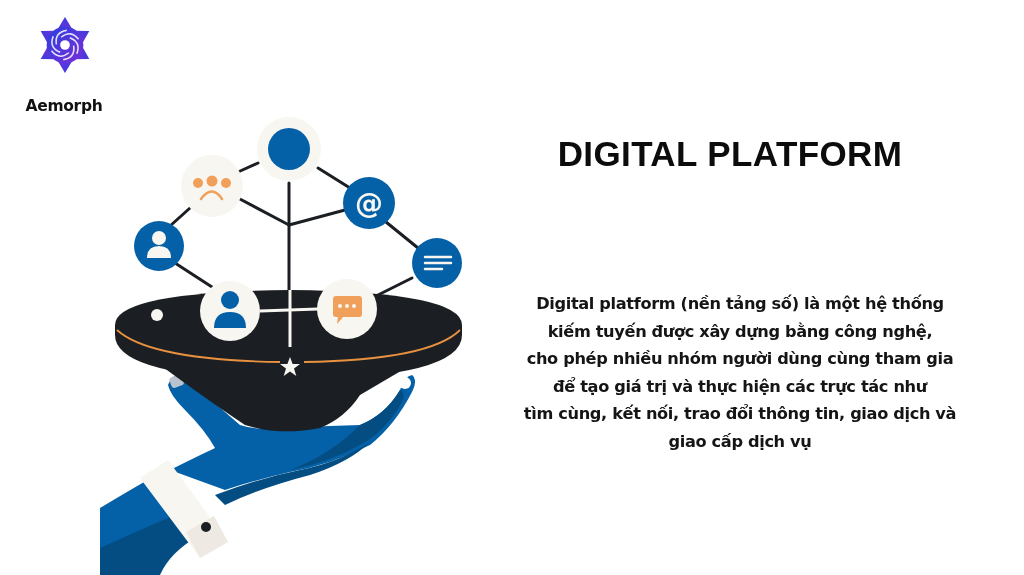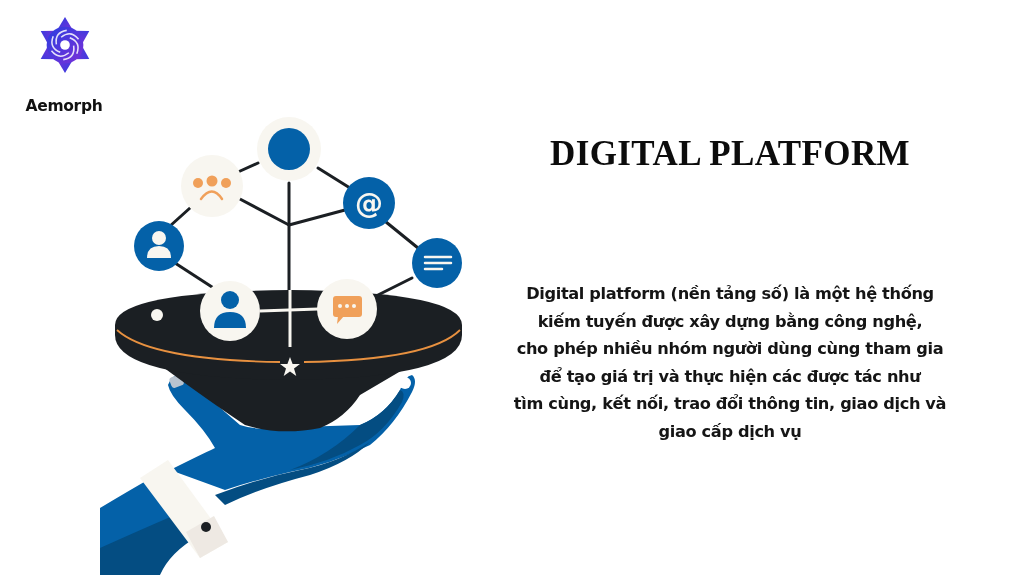--- a/index.html
+++ b/index.html
@@ -48,21 +48,21 @@
       top: 0;
       width: 520px;
       height: 575px;
     }
     .headline {
       position: absolute;
       left: 520px;
       top: 131px;
       width: 420px;
       text-align: center;
-      font-family: Liberation Serif, serif;
+      font-family: Liberation Sans, sans-serif;
       font-weight: bold;
       font-size: 35px;
       line-height: 46px;
       color: #0c0c0c;
       letter-spacing: 0.4px;
     }
     .headline span { display: block; }
     .description {
       position: absolute;
       left: 488px;
@@ -217,20 +217,20 @@
       <circle cx="347" cy="306" r="2" fill="#f8f6f0"></circle>
       <circle cx="354" cy="306" r="2" fill="#f8f6f0"></circle>
     </g>
   </g>
 </svg>
 
 <h1 class="headline" style="margin:0;">
   <span>DIGITAL PLATFORM</span>
 </h1>
 
-<p class="description" style="margin:0;">
+<p class="description" style="margin:10px;">
   <span>Digital platform (nền tảng số) là một hệ thống</span>
   <span>kiếm tuyến được xây dựng bằng công nghệ,</span>
   <span>cho phép nhiều nhóm người dùng cùng tham gia</span>
-  <span>để tạo giá trị và thực hiện các được tác như</span>
+  <span>để tạo giá trị và thực hiện các trực tác như</span>
   <span>tìm cùng, kết nối, trao đổi thông tin, giao dịch và</span>
   <span>giao cấp dịch vụ</span>
 </p>
 
 </body></html>

